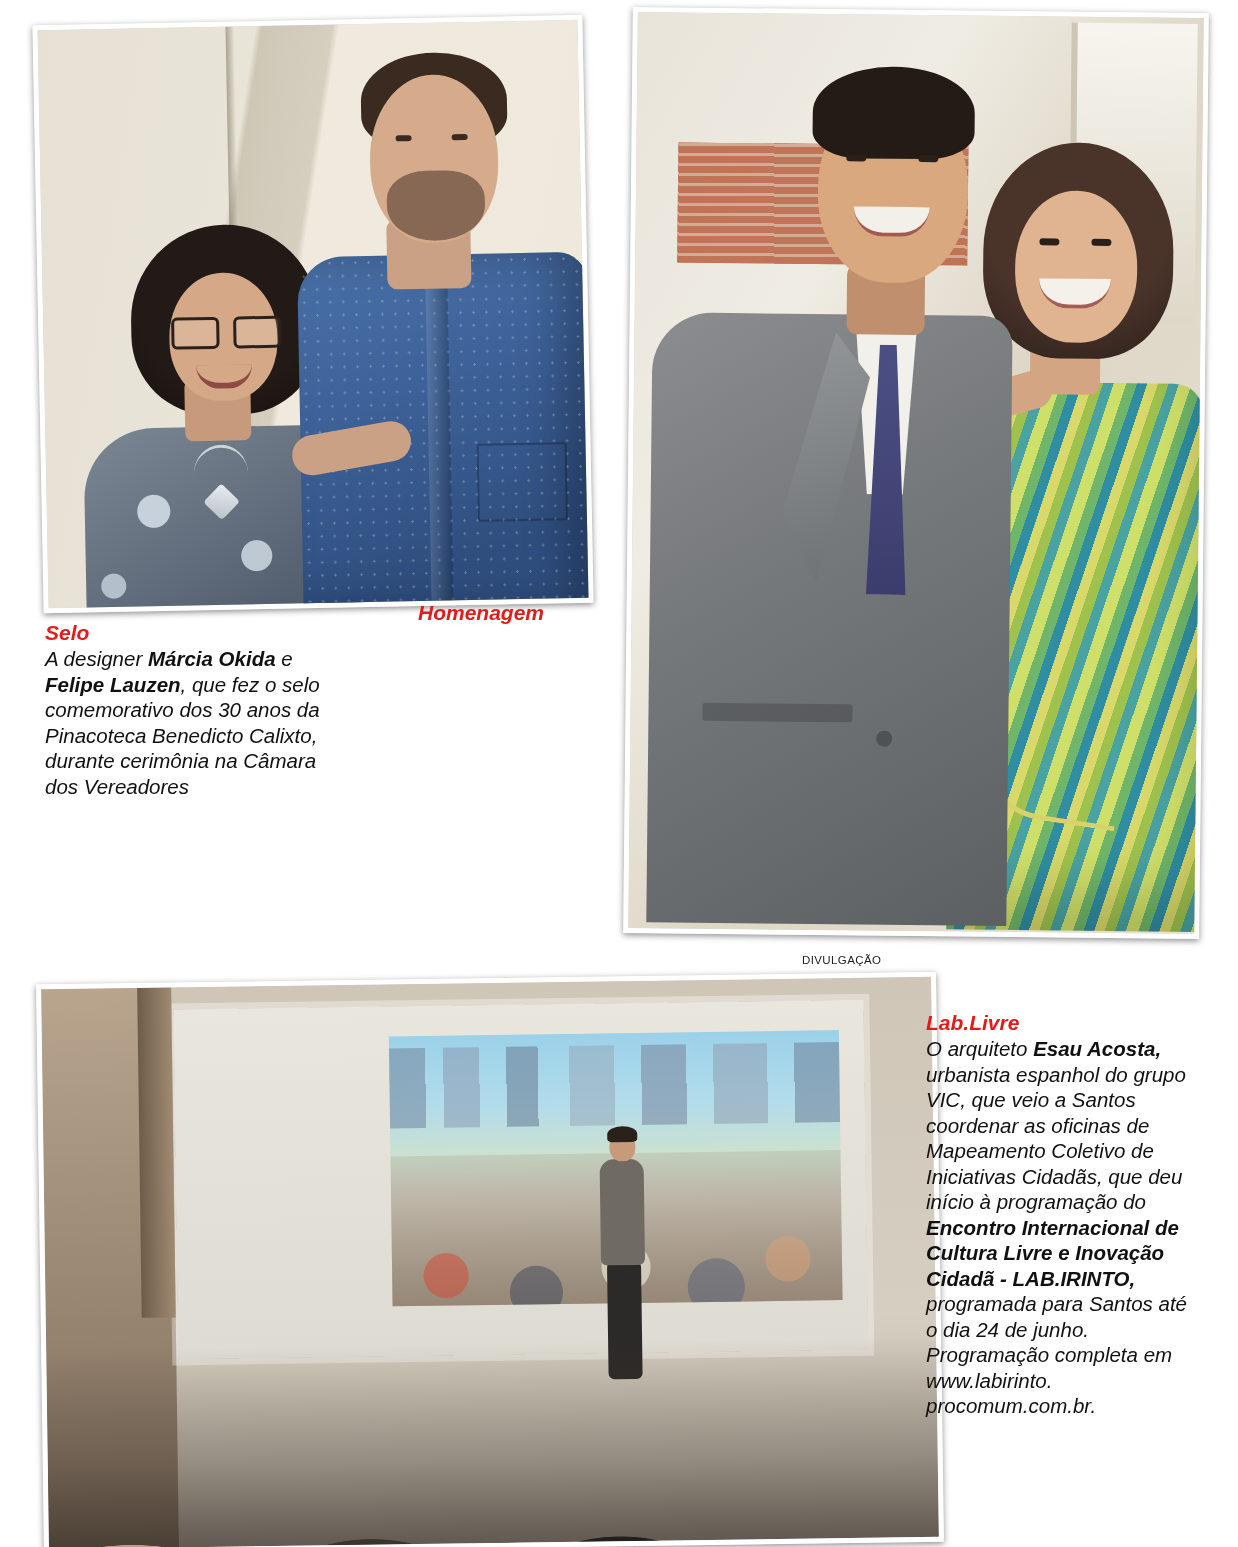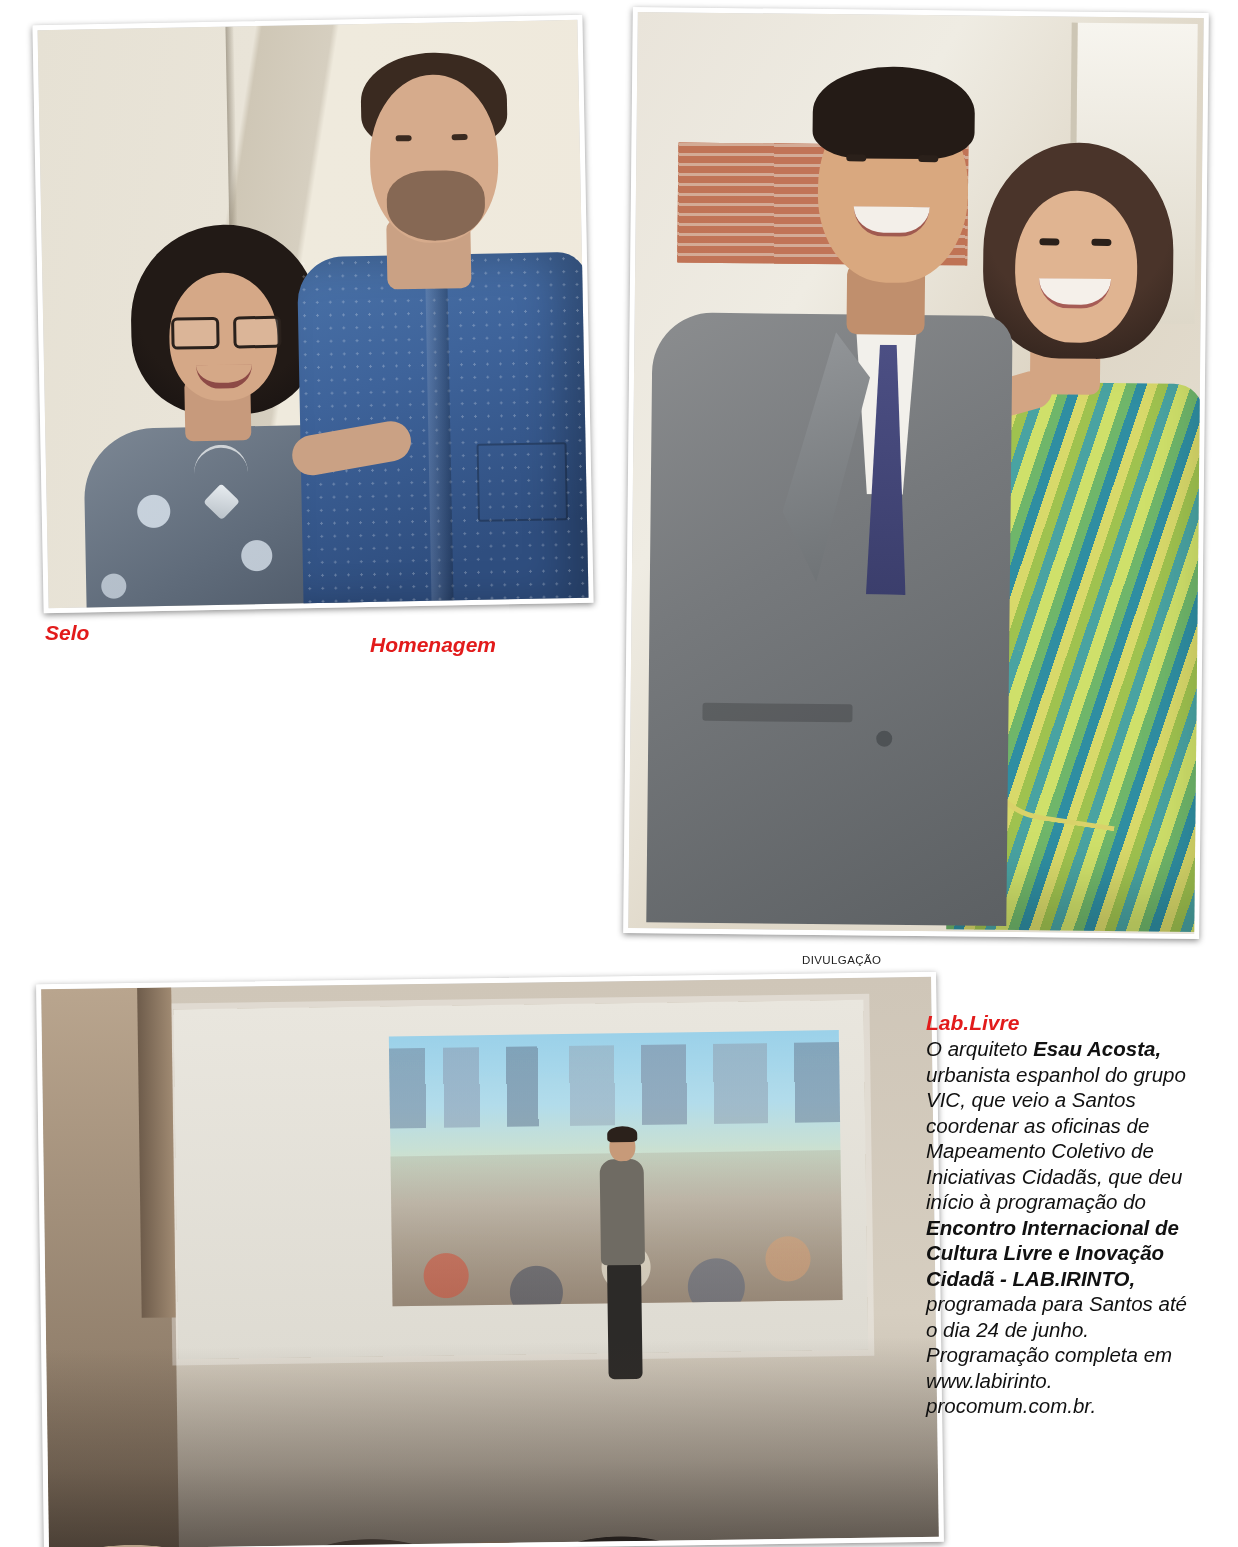--- a/index.html
+++ b/index.html
@@ -306,21 +306,21 @@
       radial-gradient(ellipse at 36% 112%, #3b332d 74px, transparent 76px),
       radial-gradient(ellipse at 50% 122%, #6d5c4c 82px, transparent 84px),
       radial-gradient(ellipse at 64% 112%, #241f1c 72px, transparent 74px),
       radial-gradient(ellipse at 78% 120%, #5a4b3e 80px, transparent 82px),
       radial-gradient(ellipse at 92% 110%, #cbbca6 70px, transparent 72px),
       linear-gradient(180deg, rgba(90,78,64,0) 0%, rgba(60,50,42,.35) 60%, rgba(40,33,28,.6) 100%);
   }
 
   
   #caption-selo { left: 45px; top: 620px; width: 275px; text-align: left; }
-  #caption-homenagem { left: 370px; top: 632px; width: 222px; text-align: left; }
+  #caption-homenagem { left: 370px; top: 600px; width: 222px; text-align: center; }
   #caption-labirinto { left: 926px; top: 1010px; width: 268px; text-align: left; }
   #credit-divulgacao { left: 802px; top: 954px; }
 </style>
 </head>
 <body>
 
 <div class="photo" id="photo-selo">
   <div class="inner">
     <div class="p1-doorline" style="left:188px;"></div>
     <div class="p1-woman-hair"></div>
@@ -395,20 +395,21 @@
     <div class="p3-speaker-legs"></div>
     <div class="p3-speaker-body"></div>
     <div class="p3-speaker-head"></div>
     <div class="p3-speaker-hair"></div>
     <div class="p3-audience"></div>
   </div>
 </div>
 
 <div class="caption" id="caption-selo">
   <span class="head">Selo</span>
+  <span class="body"><span>A designer </span><b>Márcia Okida</b><span> e </span><b>Felipe Lauzen</b><span>, que fez o selo comemorativo dos 30 anos da Pinacoteca Benedicto Calixto, durante cerimônia na Câmara dos Vereadores</span></span>
 </div>
 
 <div class="caption" id="caption-homenagem">
   <span class="head">Homenagem</span>
 </div>
 
 <div class="credit" id="credit-divulgacao">DIVULGAÇÃO</div>
 
 <div class="caption" id="caption-labirinto">
   <span class="head">Lab.Livre</span>

